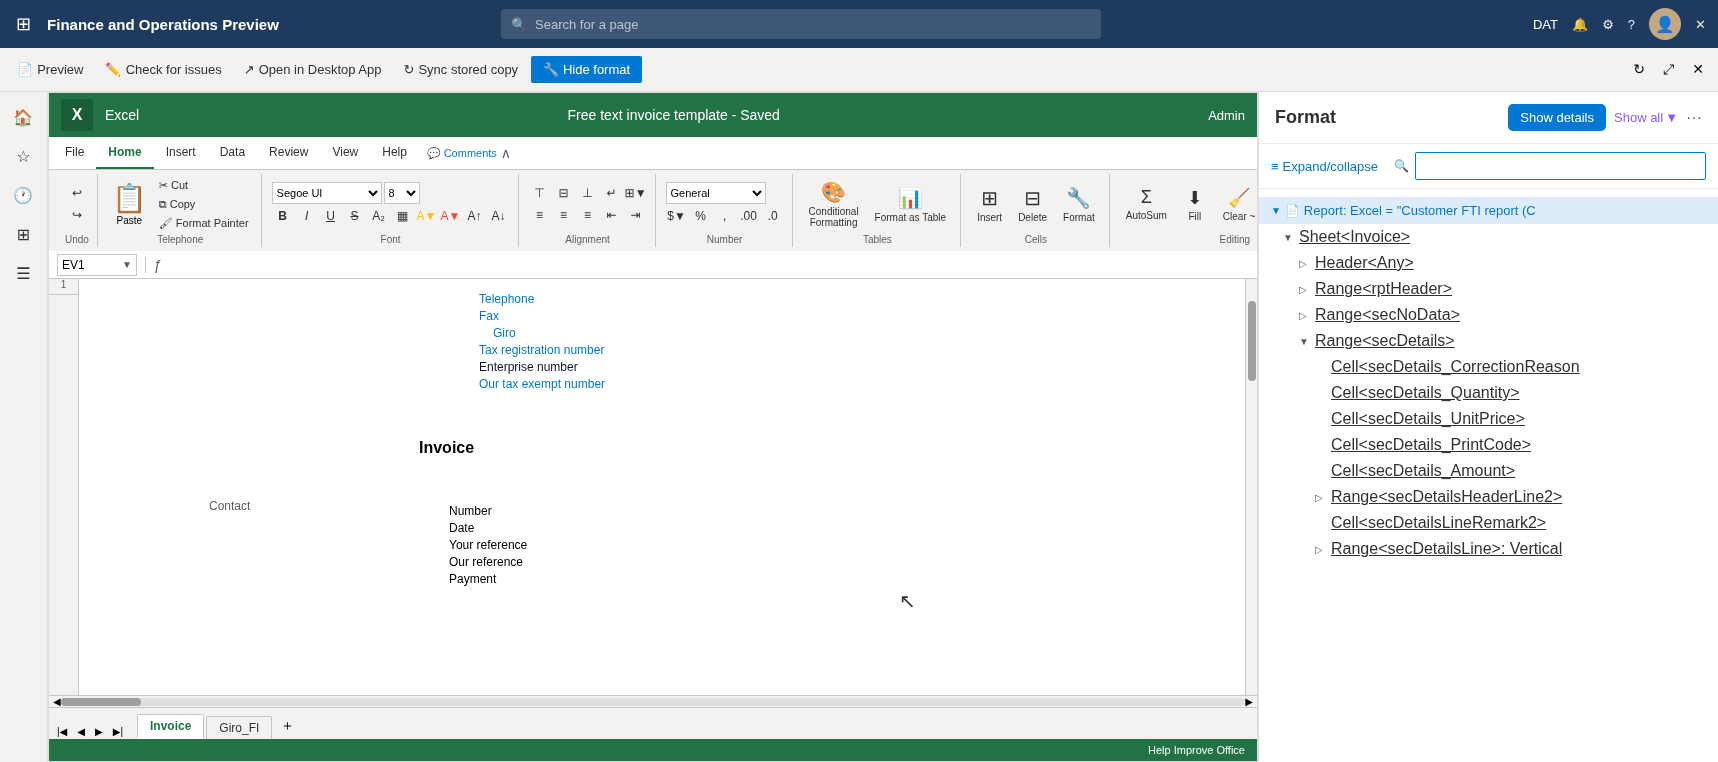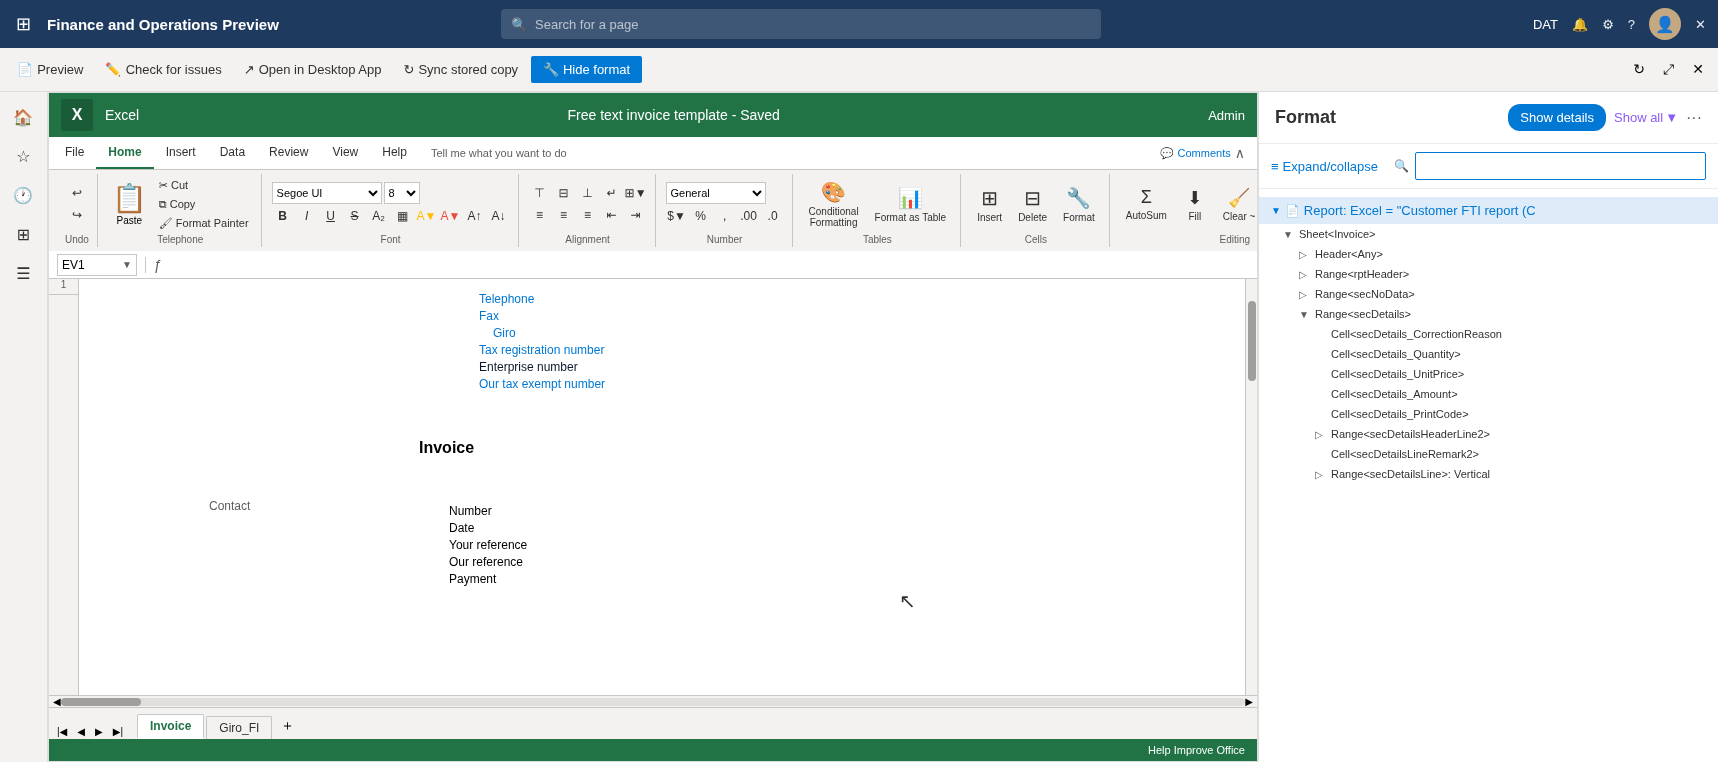--- a/index.html
+++ b/index.html
@@ -268,21 +268,21 @@
       align-items: center;
       justify-content: space-between;
     }
     .right-panel-title { font-size: 18px; font-weight: 600; color: #323130; }
     .right-panel-actions { display: flex; align-items: center; gap: 8px; }
     .panel-show-details {
       background: #0078d4;
       color: white;
       border: none;
       padding: 6px 12px;
-      border-radius: 12px;
+      border-radius: 5px;
       font-size: 13px;
       cursor: pointer;
     }
     .panel-show-all {
       display: flex;
       align-items: center;
       gap: 2px;
       font-size: 13px;
       color: #8b5cf6;
       cursor: pointer;
@@ -319,21 +319,21 @@
       cursor: pointer;
       font-size: 13px;
       color: #323130;
       white-space: nowrap;
       overflow: hidden;
     }
     .tree-chevron { font-size: 10px; margin-right: 4px; color: #605e5c; width: 12px; }
     .tree-indent-1 { padding-left: 24px; }
     .tree-indent-2 { padding-left: 40px; }
     .tree-indent-3 { padding-left: 56px; }
-    .tree-tag { font-size: 11px; }
+    .tree-tag { font-size: 16px; text-decoration: underline; }
 
     
     .panel-search-area {
       border: 1px solid #0078d4;
       background: white;
       border-radius: 2px;
       display: flex;
       align-items: center;
       padding: 0 8px;
       height: 28px;
@@ -495,23 +495,20 @@
     </div>
 
     <div class="ribbon-tabs">
       <div class="ribbon-tab">File</div>
       <div class="ribbon-tab active">Home</div>
       <div class="ribbon-tab">Insert</div>
       <div class="ribbon-tab">Data</div>
       <div class="ribbon-tab">Review</div>
       <div class="ribbon-tab">View</div>
       <div class="ribbon-tab">Help</div>
-      <div style="flex:1; display:flex; align-items:center; padding: 0 12px;">
-        <span style="font-size:11px; color:#605e5c;">Tell me what you want to do</span>
-      </div>
       <div style="display:flex; align-items:center; gap:4px; padding:0 8px;">
         <span style="font-size:11px; color:#0078d4; cursor:pointer;">💬 <span>Comments</span></span>
         <span style="font-size:14px; cursor:pointer; color:#605e5c;">∧</span>
       </div>
     </div>
 
     <div class="ribbon-content">
 
       <div class="ribbon-group">
         <div class="ribbon-group-content">
@@ -819,26 +816,26 @@
         <span class="tree-tag">Cell&lt;secDetails_Quantity&gt;</span>
       </div>
 
       <div class="tree-item tree-indent-3">
         <span class="tree-chevron">&nbsp;</span>
         <span class="tree-tag">Cell&lt;secDetails_UnitPrice&gt;</span>
       </div>
 
       <div class="tree-item tree-indent-3">
         <span class="tree-chevron">&nbsp;</span>
-        <span class="tree-tag">Cell&lt;secDetails_Amount&gt;</span>
+        <span class="tree-tag">Cell&lt;secDetails_PrintCode&gt;</span>
       </div>
 
       <div class="tree-item tree-indent-3">
         <span class="tree-chevron">&nbsp;</span>
-        <span class="tree-tag">Cell&lt;secDetails_PrintCode&gt;</span>
+        <span class="tree-tag">Cell&lt;secDetails_Amount&gt;</span>
       </div>
 
       <div class="tree-item tree-indent-3">
         <span class="tree-chevron">▷</span>
         <span class="tree-tag">Range&lt;secDetailsHeaderLine2&gt;</span>
       </div>
 
       <div class="tree-item tree-indent-3">
         <span class="tree-chevron">&nbsp;</span>
         <span class="tree-tag">Cell&lt;secDetailsLineRemark2&gt;</span>

